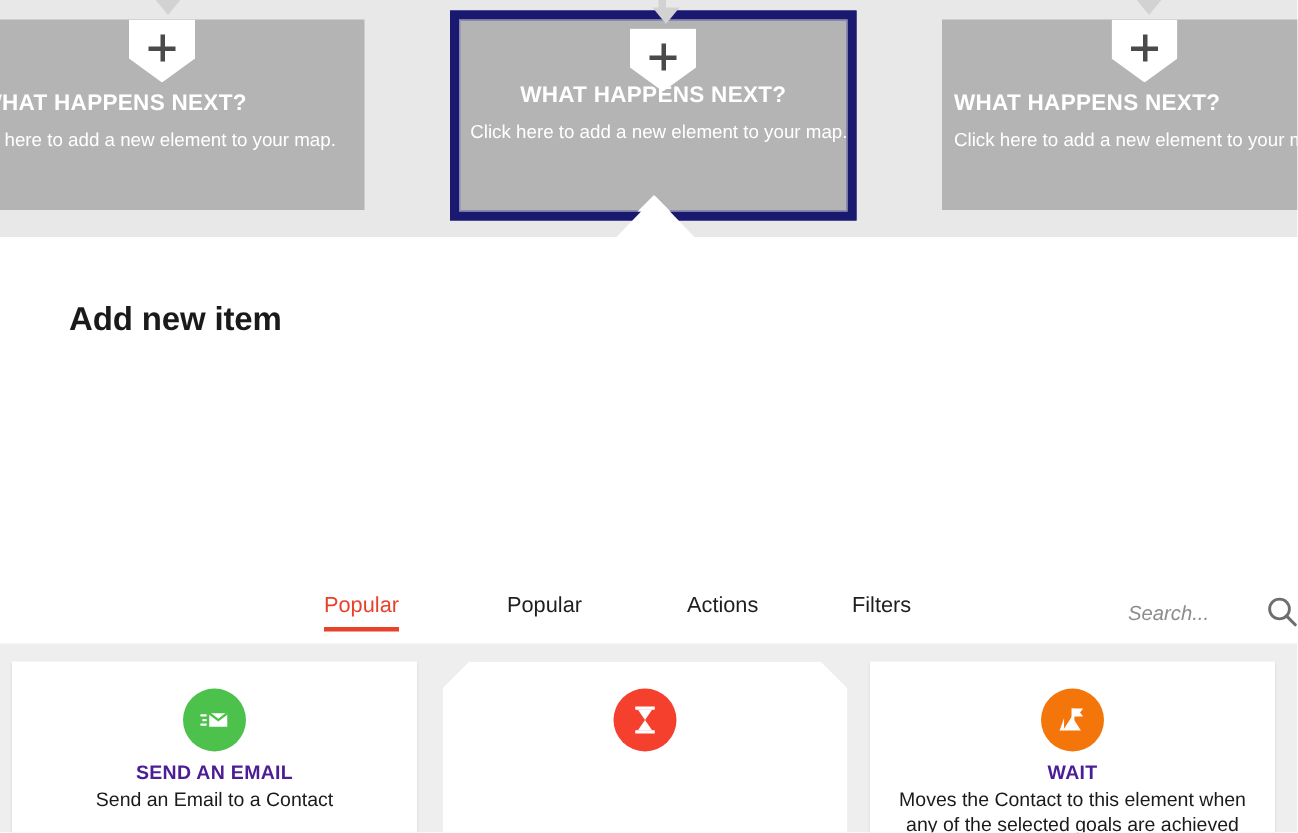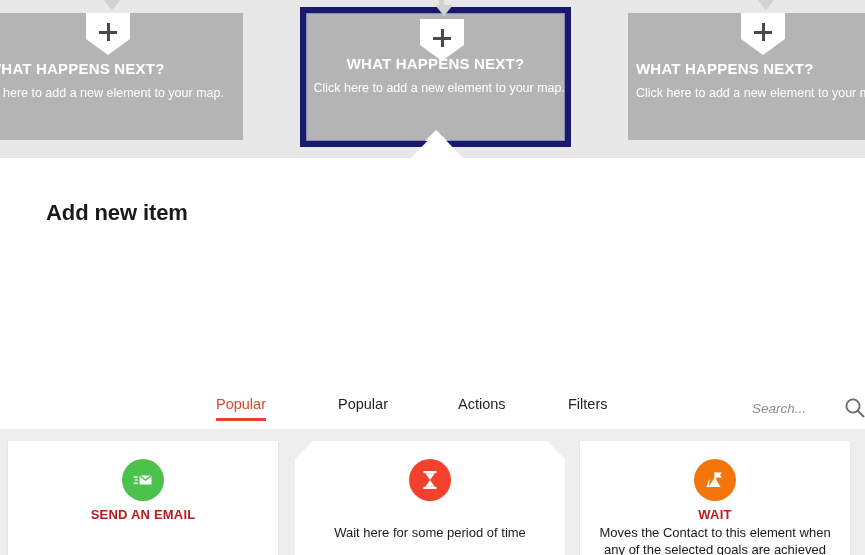--- a/index.html
+++ b/index.html
@@ -260,21 +260,21 @@
     justify-content: center;
   }
 
   .card-title {
     position: absolute;
     left: 6px; right: 6px;
     top: 66px;
     text-align: center;
     font-size: 13px;
     font-weight: bold;
-    color: #b91c1c;
+    color: #4c1d95;
     letter-spacing: 0.2px;
   }
   .card-desc {
     position: absolute;
     left: 8px; right: 8px;
     top: 84px;
     text-align: center;
     font-size: 13px;
     line-height: 16.5px;
     color: #1a1a1a;
@@ -345,31 +345,31 @@
         <div class="card-icon" style="background:#4cc14c;">
           <svg width="24" height="24" viewBox="0 0 24 24">
             <path d="M8.5 7.5h12v9h-12z" fill="#ffffff"></path>
             <path d="M8.5 7.5l6 4.6 6-4.6" fill="none" stroke="#4cc14c" stroke-width="1.5"></path>
             <rect x="2.5" y="8.2" width="4.4" height="1.5" rx="0.7" fill="#ffffff"></rect>
             <rect x="3.8" y="11.3" width="3.1" height="1.5" rx="0.7" fill="#ffffff"></rect>
             <rect x="2.5" y="14.4" width="4.4" height="1.5" rx="0.7" fill="#ffffff"></rect>
           </svg>
         </div>
         <div class="card-title">SEND AN EMAIL</div>
+        <div class="card-desc">Send an Email to a Contact</div>
       </div>
 
       <div class="card chamfer c-r1 c-c2">
         <div class="card-icon" style="background:#f4402d;">
           <svg width="22" height="24" viewBox="0 0 22 24">
             <rect x="4.5" y="3" width="13" height="2.2" fill="#ffffff"></rect>
             <rect x="4.5" y="18.8" width="13" height="2.2" fill="#ffffff"></rect>
             <path d="M6.3 5.2h9.4L11 12l4.7 6.8H6.3L11 12z" fill="#ffffff"></path>
           </svg>
         </div>
-        <div class="card-desc">Wait here for some period of time</div>
       </div>
 
       <div class="card c-r1 c-c3">
         <div class="card-icon" style="background:#f4760a;">
           <svg width="26" height="24" viewBox="0 0 26 24">
             <path d="M13.3 4.2v14" stroke="#ffffff" stroke-width="1.9" fill="none"></path>
             <path d="M13.9 4.4h6.2l-2.1 2.6 2.1 2.6h-6.2z" fill="#ffffff"></path>
             <path d="M12.6 9.6L18.6 19H6.6z" fill="#ffffff"></path>
             <path d="M7.4 10.6l-3 8.4h2.9z" fill="#ffffff"></path>
           </svg>

